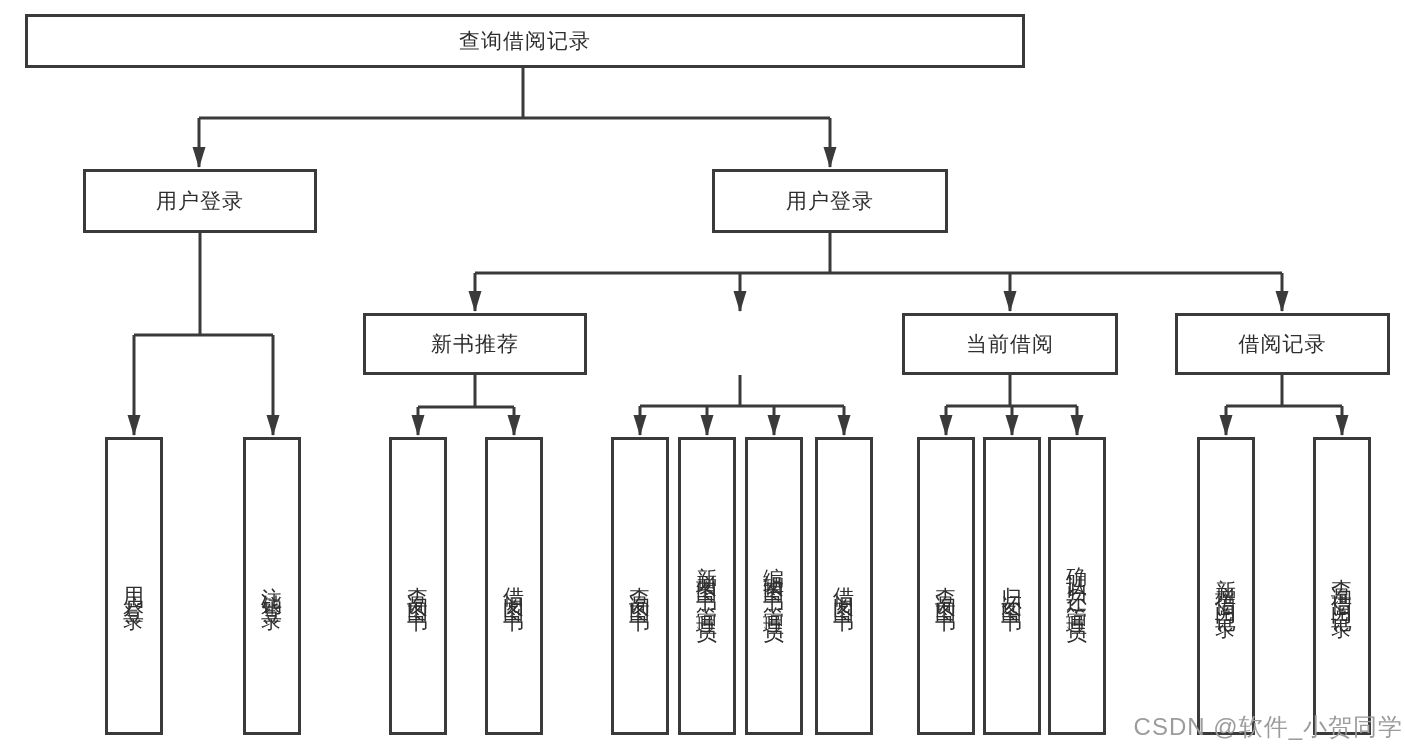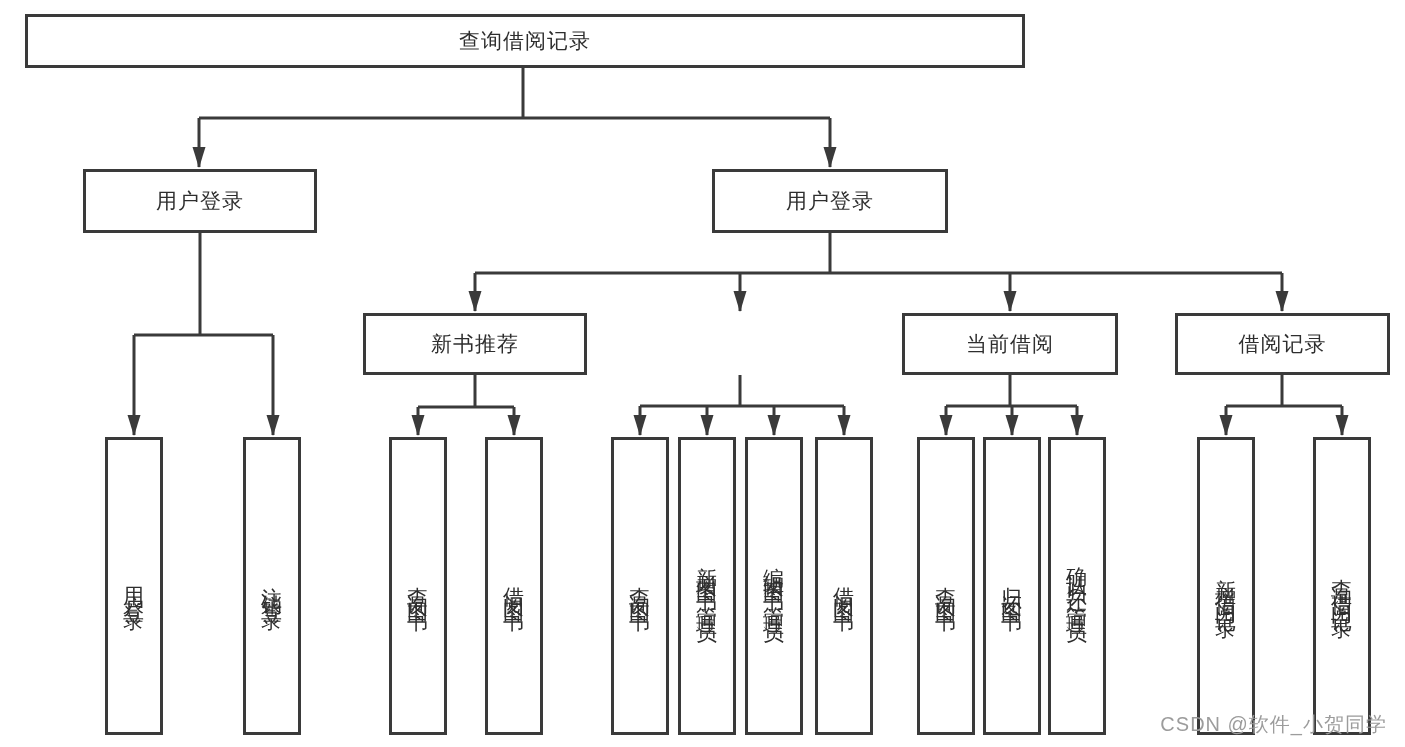--- a/index.html
+++ b/index.html
@@ -50,22 +50,22 @@
     letter-spacing:8px;
     white-space:nowrap;
   }
   .p1{left:105px;}  .p2{left:243px;}
   .p3{left:389px;}  .p4{left:485px;}
   .p5{left:611px;}  .p6{left:678px;}  .p7{left:745px;}  .p8{left:815px;}
   .p9{left:917px;}  .p10{left:983px;} .p11{left:1048px;}
   .p12{left:1197px;}.p13{left:1313px;}
   .watermark{
     position:absolute;
-    top:711px;right:18px;
-    font-size:20px;
+    top:711px;right:2px;
+    font-size:24px;
     color:var(--watermark);
     letter-spacing:1px;
     z-index:5;
     white-space:nowrap;
   }
 </style>
 </head>
 <body>
 
 <div class="canvas">

